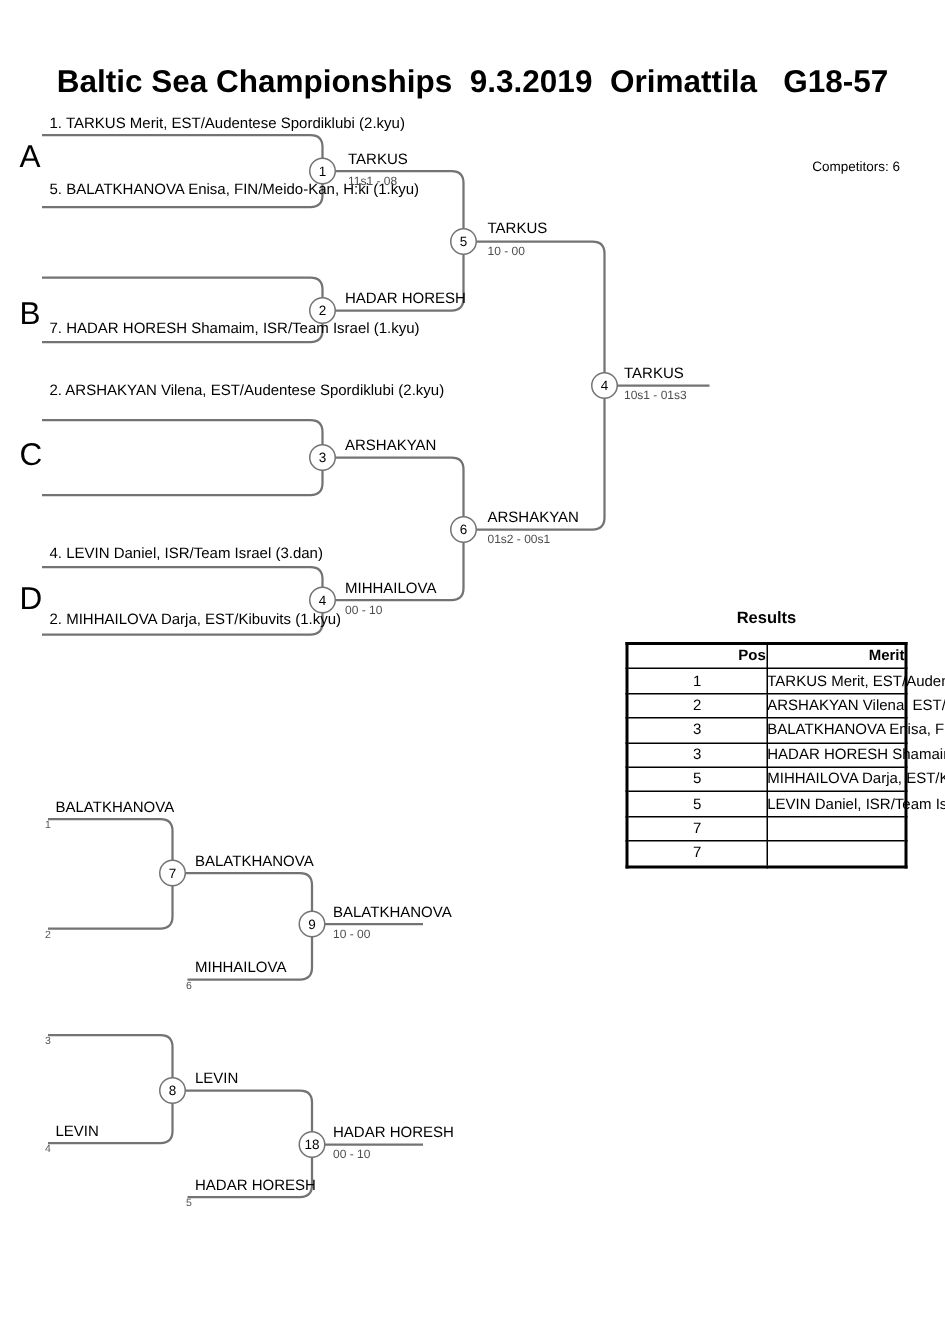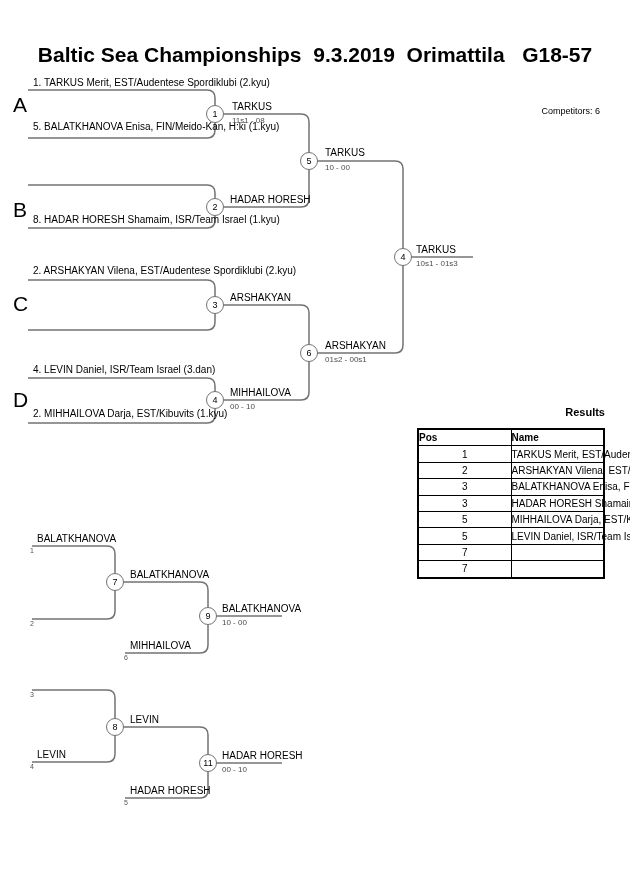--- a/index.html
+++ b/index.html
@@ -17,30 +17,30 @@
   .player{font-size:10px;}
   .winner{font-size:10px;}
   .score{font-size:8px;color:#4d4d4d;}
   .seed{font-size:7px;color:#555;}
   .node{
     position:absolute;width:18px;height:18px;box-sizing:border-box;
     border:1.5px solid #737373;border-radius:50%;background:#fff;
     display:flex;align-items:center;justify-content:center;
     font-size:9px;line-height:1;
   }
-  .results-title{left:417px;width:188px;top:406px;text-align:right;font-size:11px;font-weight:bold;}
+  .results-title{left:417px;width:188px;top:406px;text-align:center;font-size:11px;font-weight:bold;}
   table.results{
     position:absolute;left:417px;top:428px;width:188px;
     border-collapse:collapse;table-layout:fixed;border:2px solid #000;
   }
   table.results th,table.results td{
     border:1px solid #000;height:15.4px;font-size:10px;padding:0;
     white-space:nowrap;overflow:visible;
   }
-  table.results th{font-weight:bold;text-align:left;}
+  table.results th{font-weight:bold;text-align:right;}
   td.pos{width:29px;text-align:center;}
   td.name{text-align:left;padding-left:4px;}
 </style>
 </head>
 <body>
 
 <svg class="lines" viewBox="0 0 630 891">
   <path d="M28,90 H207 Q215,90 215,98 L215,114"></path>
   <path d="M28,138 H207 Q215,138 215,130 L215,114"></path>
   <path d="M215,114 H301 Q309,114 309,122 L309,161"></path>
@@ -72,22 +72,22 @@
 <div class="abs competitors">Competitors: 6</div>
 
 <div class="abs pool-letter" style="top:93px">A</div>
 <div class="abs pool-letter" style="top:198px">B</div>
 <div class="abs pool-letter" style="top:292px">C</div>
 <div class="abs pool-letter" style="top:388px">D</div>
 
 <div class="abs player" style="left:33px;top:77px">1. TARKUS Merit, EST/Audentese Spordiklubi (2.kyu)</div>
 <div class="abs player" style="left:33px;top:121px">5. BALATKHANOVA Enisa, FIN/Meido-Kan, H:ki (1.kyu)</div>
 <div class="abs player" style="left:33px;top:172px"></div>
-<div class="abs player" style="left:33px;top:214px">8. HADAR HORESH Shamaim, ISR/Team Israel (1.kyu)</div>
-<div class="abs player" style="left:33px;top:265px">2. ARSHAKYAN Vilena, EST/Audentese Spordiklubi (2.kyu)</div>
+<div class="abs player" style="left:33px;top:214px">7. HADAR HORESH Shamaim, ISR/Team Israel (1.kyu)</div>
+<div class="abs player" style="left:33px;top:255px">2. ARSHAKYAN Vilena, EST/Audentese Spordiklubi (2.kyu)</div>
 <div class="abs player" style="left:33px;top:317px"></div>
 <div class="abs player" style="left:33px;top:364px">4. LEVIN Daniel, ISR/Team Israel (3.dan)</div>
 <div class="abs player" style="left:33px;top:408px">2. MIHHAILOVA Darja, EST/Kibuvits (1.kyu)</div>
 
 <div class="abs winner" style="left:232px;top:101px">TARKUS</div>
 <div class="abs score" style="left:232px;top:116px">11s1 - 08</div>
 <div class="abs winner" style="left:230px;top:194px">HADAR HORESH</div>
 <div class="abs winner" style="left:325px;top:147px">TARKUS</div>
 <div class="abs score" style="left:325px;top:163px">10 - 00</div>
 <div class="abs winner" style="left:230px;top:292px">ARSHAKYAN</div>
@@ -119,28 +119,28 @@
 <div class="node" style="left:206px;top:105px">1</div>
 <div class="node" style="left:206px;top:198px">2</div>
 <div class="node" style="left:206px;top:296px">3</div>
 <div class="node" style="left:206px;top:391px">4</div>
 <div class="node" style="left:300px;top:152px">5</div>
 <div class="node" style="left:300px;top:344px">6</div>
 <div class="node" style="left:394px;top:248px">4</div>
 <div class="node" style="left:106px;top:573px">7</div>
 <div class="node" style="left:199px;top:607px">9</div>
 <div class="node" style="left:106px;top:718px">8</div>
-<div class="node" style="left:199px;top:754px">11</div>
+<div class="node" style="left:199px;top:754px">18</div>
 
 <div class="abs results-title">Results</div>
 <table class="results">
   <tbody>
       <tr>
     <th>Pos</th>
-    <th>Name</th>
+    <th>Merit</th>
   </tr>
   <tr>
     <td class="pos">1</td>
     <td class="name">TARKUS Merit, EST/Audentese Spordiklubi</td>
   </tr>
   <tr>
     <td class="pos">2</td>
     <td class="name">ARSHAKYAN Vilena, EST/Audentese Spordiklubi</td>
   </tr>
   <tr>

